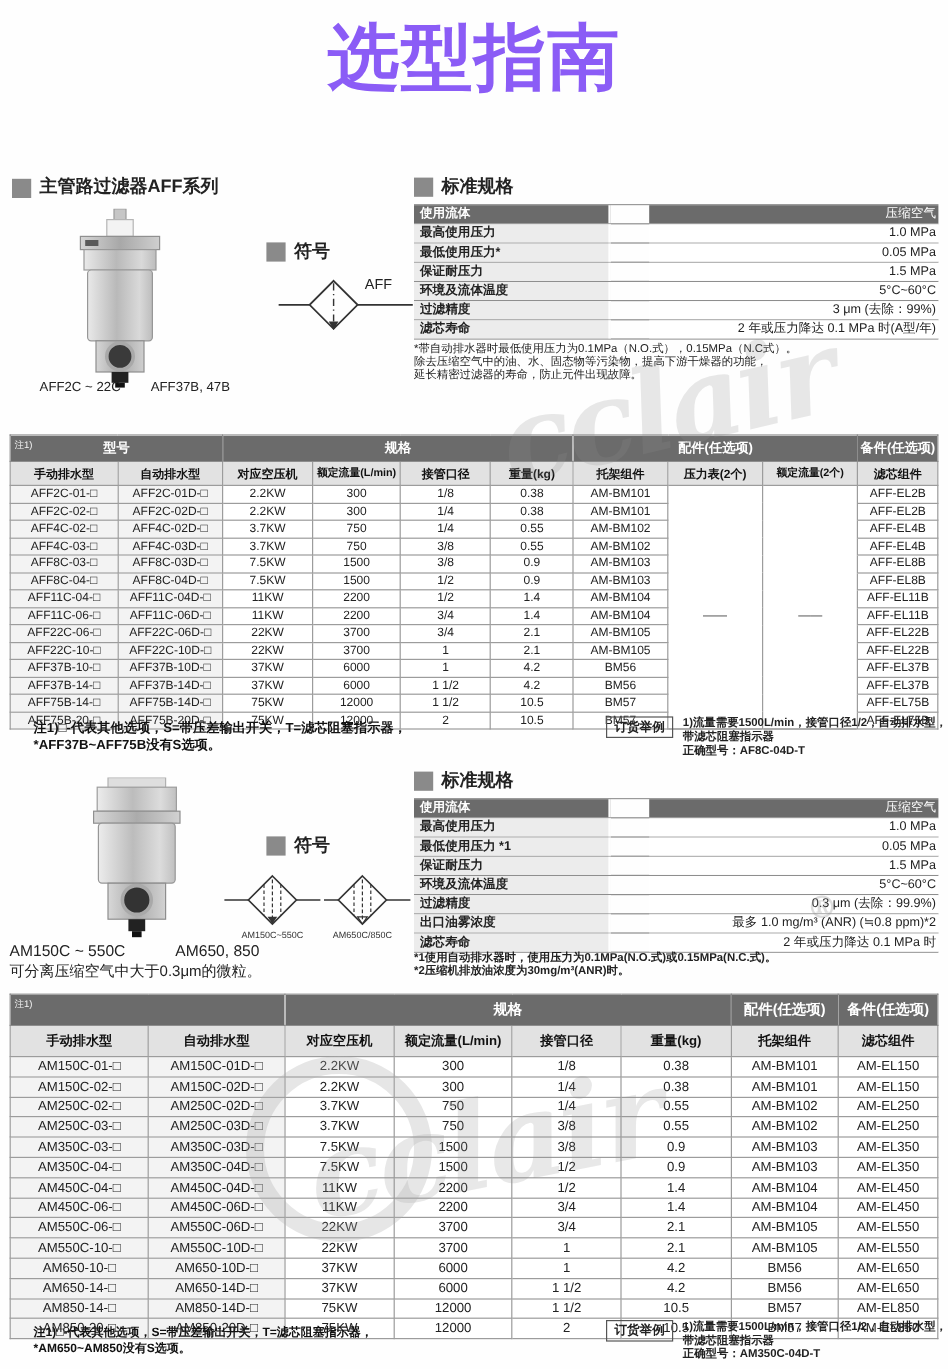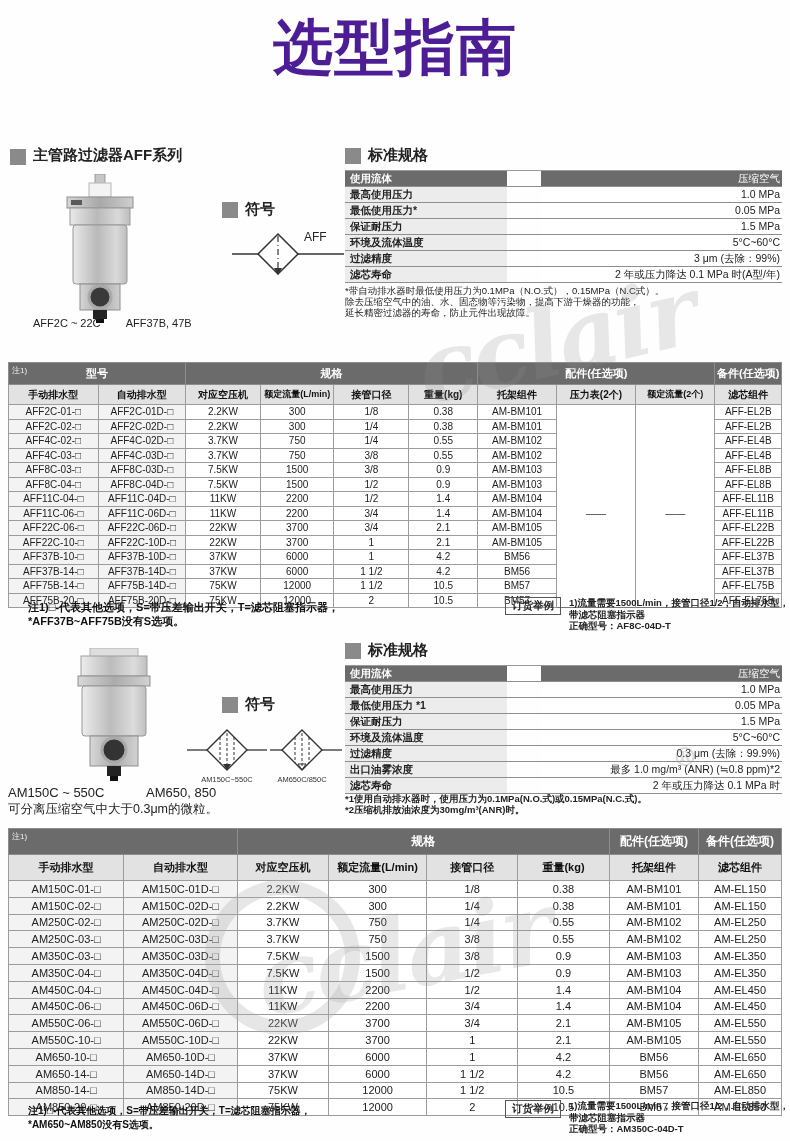--- a/index.html
+++ b/index.html
@@ -1,21 +1,21 @@
 <!DOCTYPE html>
 <html><head>
 <meta charset="utf-8">
 <style>
   html,body{margin:0;padding:0;background:#fff;}
   .page{position:relative;width:790px;height:1141px;background:#fefefe;overflow:hidden;
         font-family:"Liberation Sans","DejaVu Sans",sans-serif;color:#1a1a1a;}
 
   
   .title{position:absolute;top:8px;left:0;width:100%;text-align:center;margin:0;
-         font-size:60px;font-weight:900;letter-spacing:1px;color:#4c1d95;}
+         font-size:60px;font-weight:900;letter-spacing:1px;color:#8b5cf6;}
 
   
   .sec-header{position:absolute;display:flex;align-items:center;gap:7px;
               font-size:15px;font-weight:bold;color:#222;}
   .bullet{display:inline-block;width:16px;height:16px;background:#8a8a8a;}
 
   
   .spec{position:absolute;width:437px;border-top:1px solid #9a9a9a;font-size:10.5px;}
   .spec-row{display:flex;border-bottom:1px solid #8e8e8e;line-height:13px;gap:32px;}
   .spec-label{width:152px;background:#ececec;padding:1px 5px;border-right:2px solid #fff;

